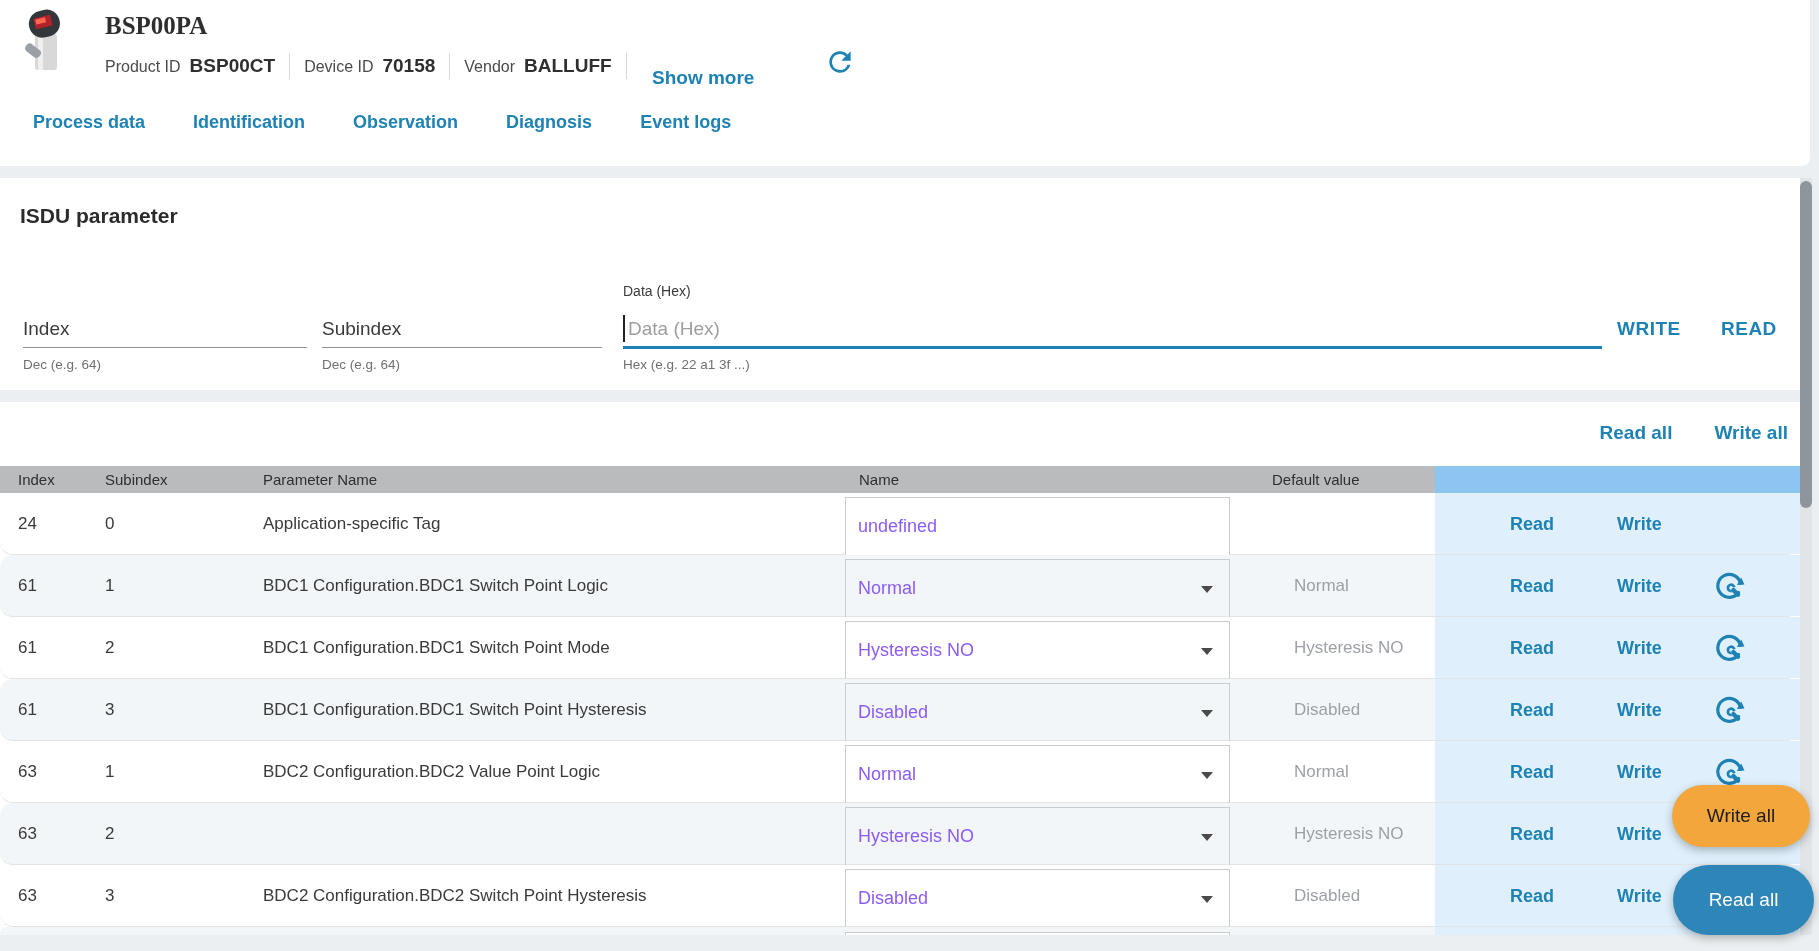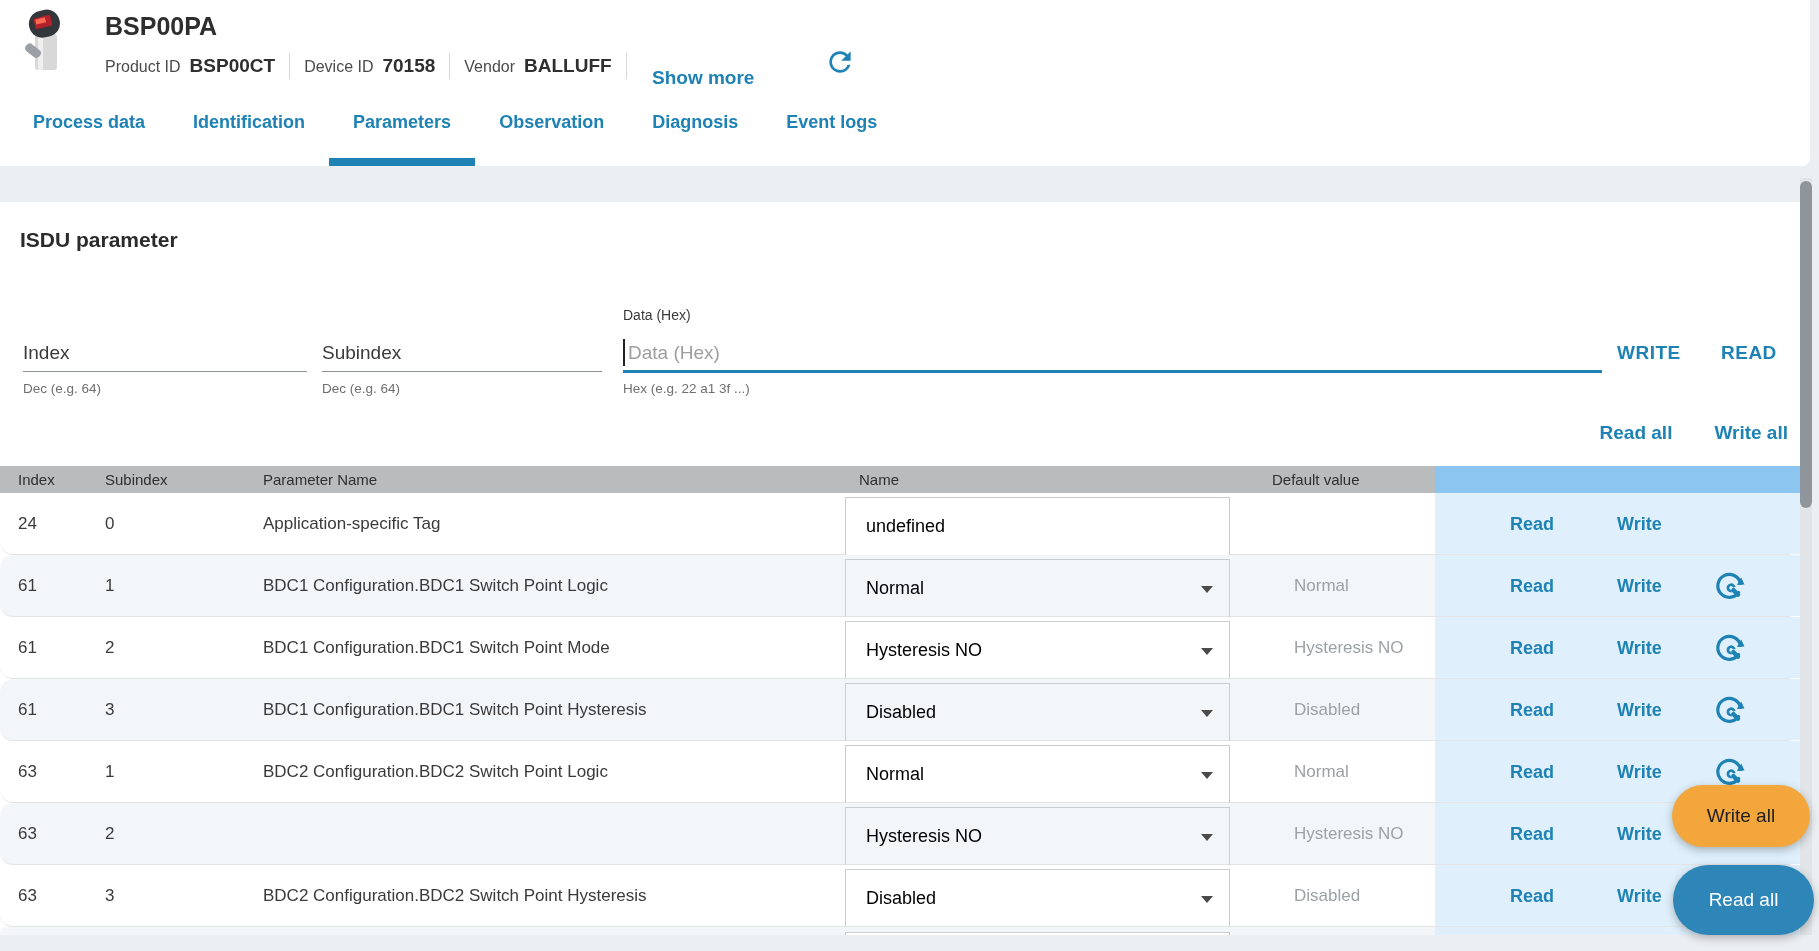--- a/index.html
+++ b/index.html
@@ -3,38 +3,38 @@
 <meta charset="utf-8">
 <style>
   html,body{margin:0;padding:0;background:#ECEFF1;}
   .page{position:relative;width:1819px;height:951px;background:#ECEFF1;
         font-family:"Liberation Sans",sans-serif;overflow:hidden;}
 
   
   .header-card{position:absolute;left:0;top:0;width:1810px;height:166px;background:#fff;
                border-radius:0 0 8px 0;}
   .device-photo{position:absolute;left:21px;top:8px;width:48px;height:64px;}
-  .page-title{position:absolute;left:105px;top:12px;font-size:25px;font-weight:700;color:#2e2e2e;}
+  .page-title{position:absolute;left:105px;top:12px;font-size:25px;font-weight:700;color:#2e2e2e;font-family:Liberation Serif, serif;}
   .meta-row{position:absolute;left:105px;top:52px;height:28px;display:flex;align-items:center;gap:14px;}
   .meta-item{display:flex;align-items:baseline;gap:9px;white-space:nowrap;}
   .meta-label{font-size:16px;color:#4a4a4a;}
   .meta-value{font-size:19px;font-weight:600;color:#2f2f2f;}
   .meta-div{width:1px;height:26px;background:#d6d6d6;}
   .show-more{position:absolute;left:652px;top:67px;font-size:19px;font-weight:700;color:#1E82B4;cursor:pointer;}
   .refresh-btn{position:absolute;left:824px;top:46px;width:32px;height:32px;cursor:pointer;}
 
   
   .tabs{position:absolute;left:9px;top:112px;height:54px;display:flex;}
   .tab{position:relative;padding:0 24px;display:flex;align-items:flex-start;
        font-size:18px;font-weight:700;color:#1E82B4;cursor:pointer;white-space:nowrap;}
   .tab .indicator{position:absolute;left:0;right:0;bottom:0;height:8px;background:#1E82B4;display:none;}
   .tab.active .indicator{display:block;}
 
   
-  .isdu-card{position:absolute;left:0;top:178px;width:1810px;height:212px;background:#fff;margin-top:24px;}
+  .isdu-card{position:absolute;left:0;top:178px;width:1810px;height:212px;background:#fff;}
   .isdu-title{position:absolute;left:20px;top:26px;font-size:21px;font-weight:700;color:#2b2b2b;}
   .mat-field{position:absolute;top:138px;height:62px;}
   .f-index{left:23px;width:284px;}
   .f-sub{left:322px;width:280px;}
   .f-data{left:623px;width:979px;}
   .mat-label-inline{position:absolute;left:0;top:2px;font-size:19px;color:#3a3a3a;}
   .mat-underline{position:absolute;left:0;right:0;top:31px;height:1px;background:#8d9296;}
   .mat-underline.focus{height:3px;background:#1E82B4;top:30px;}
   .mat-hint{position:absolute;left:0;top:41px;font-size:13.5px;color:#6f6f6f;}
   .float-label{position:absolute;left:623px;top:105px;font-size:14px;color:#3a3a3a;}
@@ -55,22 +55,22 @@
   .tbody{position:absolute;left:0;top:91px;width:1800px;}
   .row{position:relative;width:1800px;height:62px;background:#fff;
        border-bottom:1px solid #E2E4E6;box-sizing:border-box;border-radius:13px;}
   .row.alt{background:#F3F6F9;}
   .row.partial{height:12px;border-bottom:none;overflow:hidden;}
   .cell{position:absolute;top:0;height:100%;display:flex;align-items:center;
         font-size:17px;color:#3a3a3a;white-space:nowrap;}
   .ci{left:18px;} .cs{left:105px;} .cn{left:263px;}
   .cd{left:1294px;color:#9DA1A5;}
   .vbox{position:absolute;left:845px;top:4px;width:385px;height:59px;border:1px solid #C9CDD1;
-        box-sizing:border-box;display:flex;align-items:center;padding:0 20px;
-        font-size:18px;color:#000000;background:transparent;cursor:pointer;}
+        box-sizing:border-box;display:flex;align-items:center;padding:0 12px;
+        font-size:18px;color:#8b5cf6;background:transparent;cursor:pointer;}
   .caret-down{position:absolute;right:16px;top:50%;margin-top:-3px;width:0;height:0;
         border-left:6px solid transparent;border-right:6px solid transparent;border-top:7px solid #4a4a4a;}
   .action{position:absolute;left:1435px;right:0;top:0;bottom:0;background:#DFF0FC;}
   .alink{position:absolute;top:50%;transform:translateY(-50%);font-size:18px;font-weight:600;
          color:#1E82B4;cursor:pointer;}
   .a-read{left:75px;} .a-write{left:182px;}
   .restore{position:absolute;left:278px;top:50%;transform:translateY(-50%);width:32px;height:32px;cursor:pointer;}
 
   
   .sb-track{position:absolute;left:1800px;top:178px;width:12px;height:757px;background:#E2E5E7;}
@@ -127,24 +127,20 @@
       </svg>
     </span>
 
     <nav class="tabs">
       <div class="tab">
         <span>Process data</span>
       </div>
       <div class="tab">
         <span>Identification</span>
       </div>
-      <div class="tab active">
-        <span>Parameters</span>
-          <span class="indicator"></span>
-      </div>
       <div class="tab">
         <span>Observation</span>
       </div>
       <div class="tab">
         <span>Diagnosis</span>
       </div>
       <div class="tab">
         <span>Event logs</span>
       </div>
     </nav>
@@ -273,21 +269,21 @@
               <circle cx="13.6" cy="13.4" r="2.4" stroke="#1E82B4" stroke-width="2" stroke-dasharray="11 5" transform="rotate(80 13.6 13.4)"></circle>
               <path d="M15.3 15.1 L18.8 18.6" stroke="#1E82B4" stroke-width="3.2" stroke-linecap="round"></path>
             </svg>
           </span>
         </div>
       </div>
 
       <div class="row">
         <span class="cell ci">63</span>
         <span class="cell cs">1</span>
-        <span class="cell cn">BDC2 Configuration.BDC2 Switch Point Logic</span>
+        <span class="cell cn">BDC2 Configuration.BDC2 Value Point Logic</span>
         <div class="vbox">
           <span>Normal</span>
           <span class="caret-down"></span>
         </div>
         <span class="cell cd">Normal</span>
         <div class="action">
           <span class="alink a-read">Read</span>
           <span class="alink a-write">Write</span>
           <span class="restore">
             <svg viewBox="0 0 24 24" width="32" height="32" fill="none">

